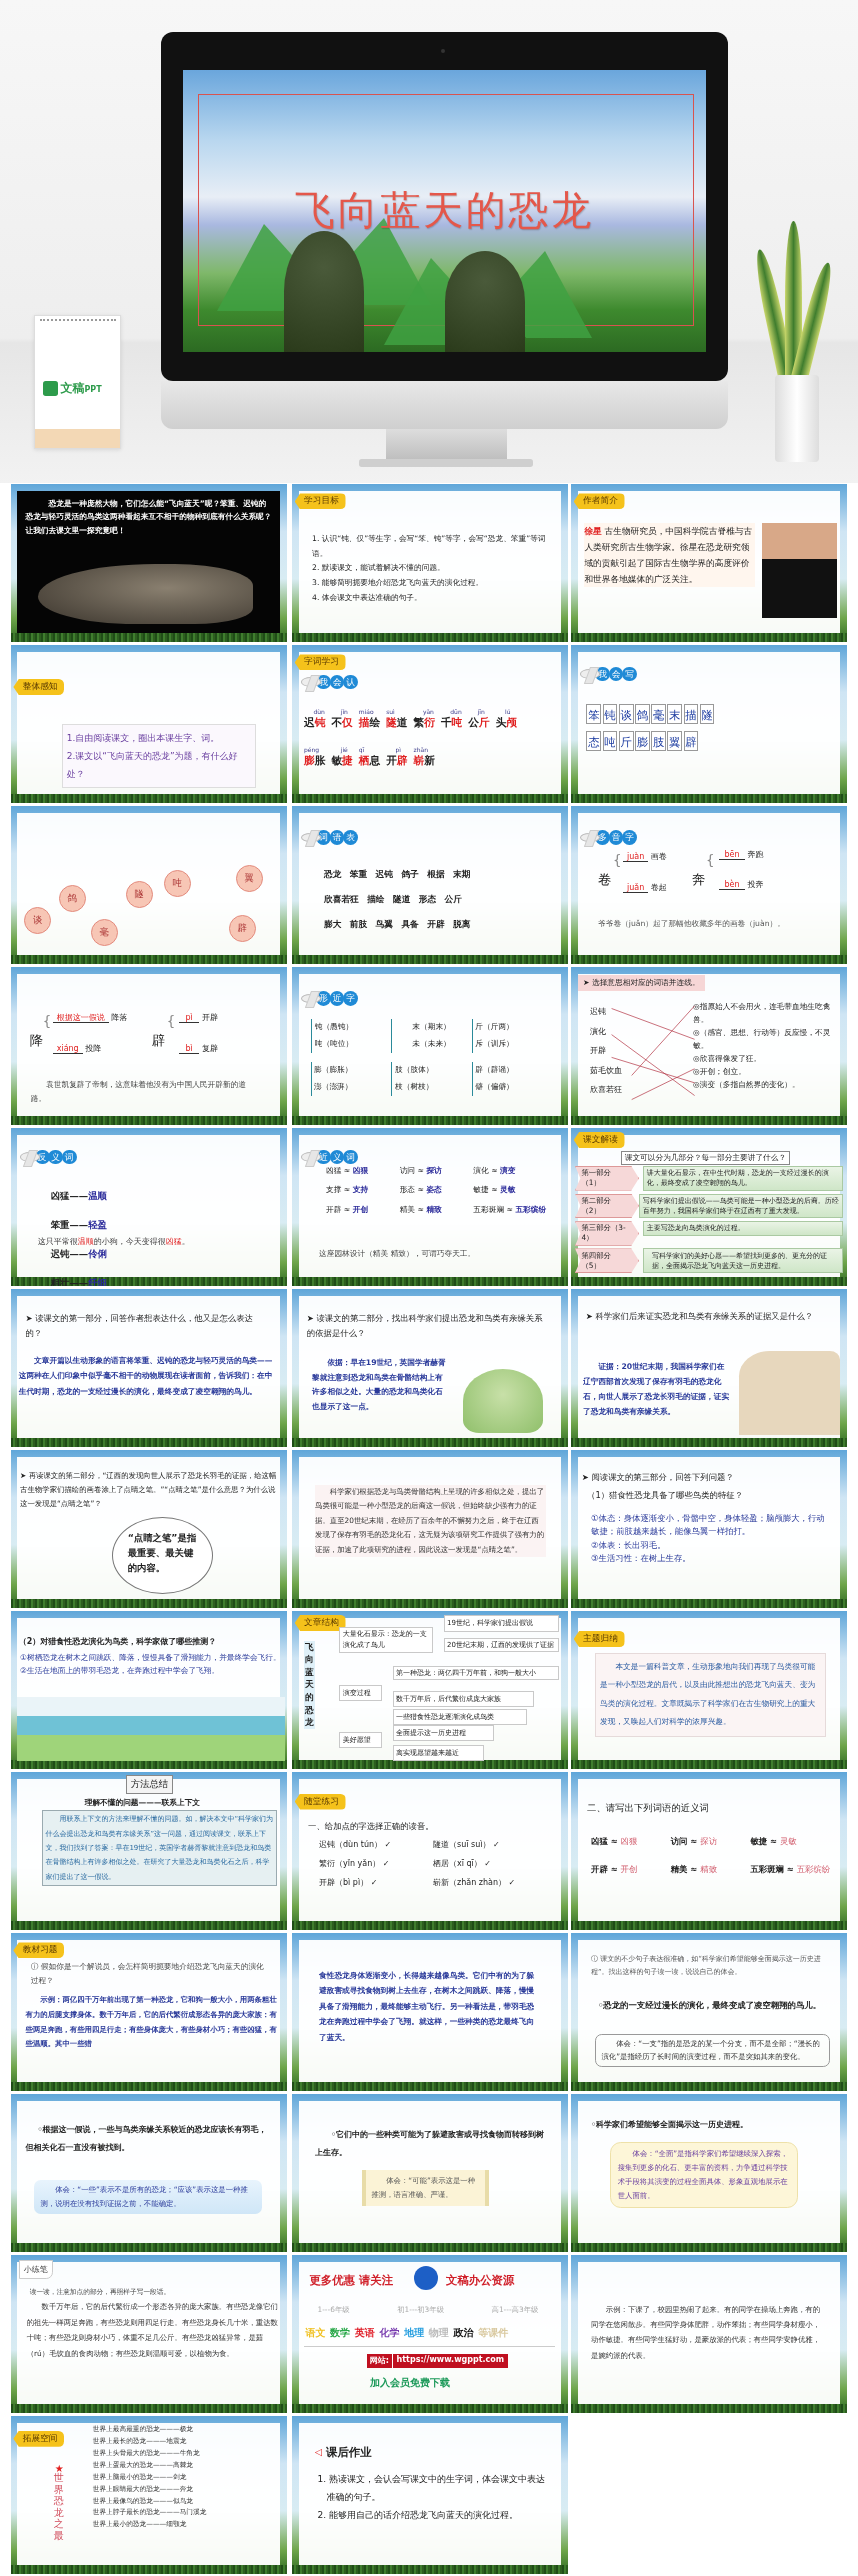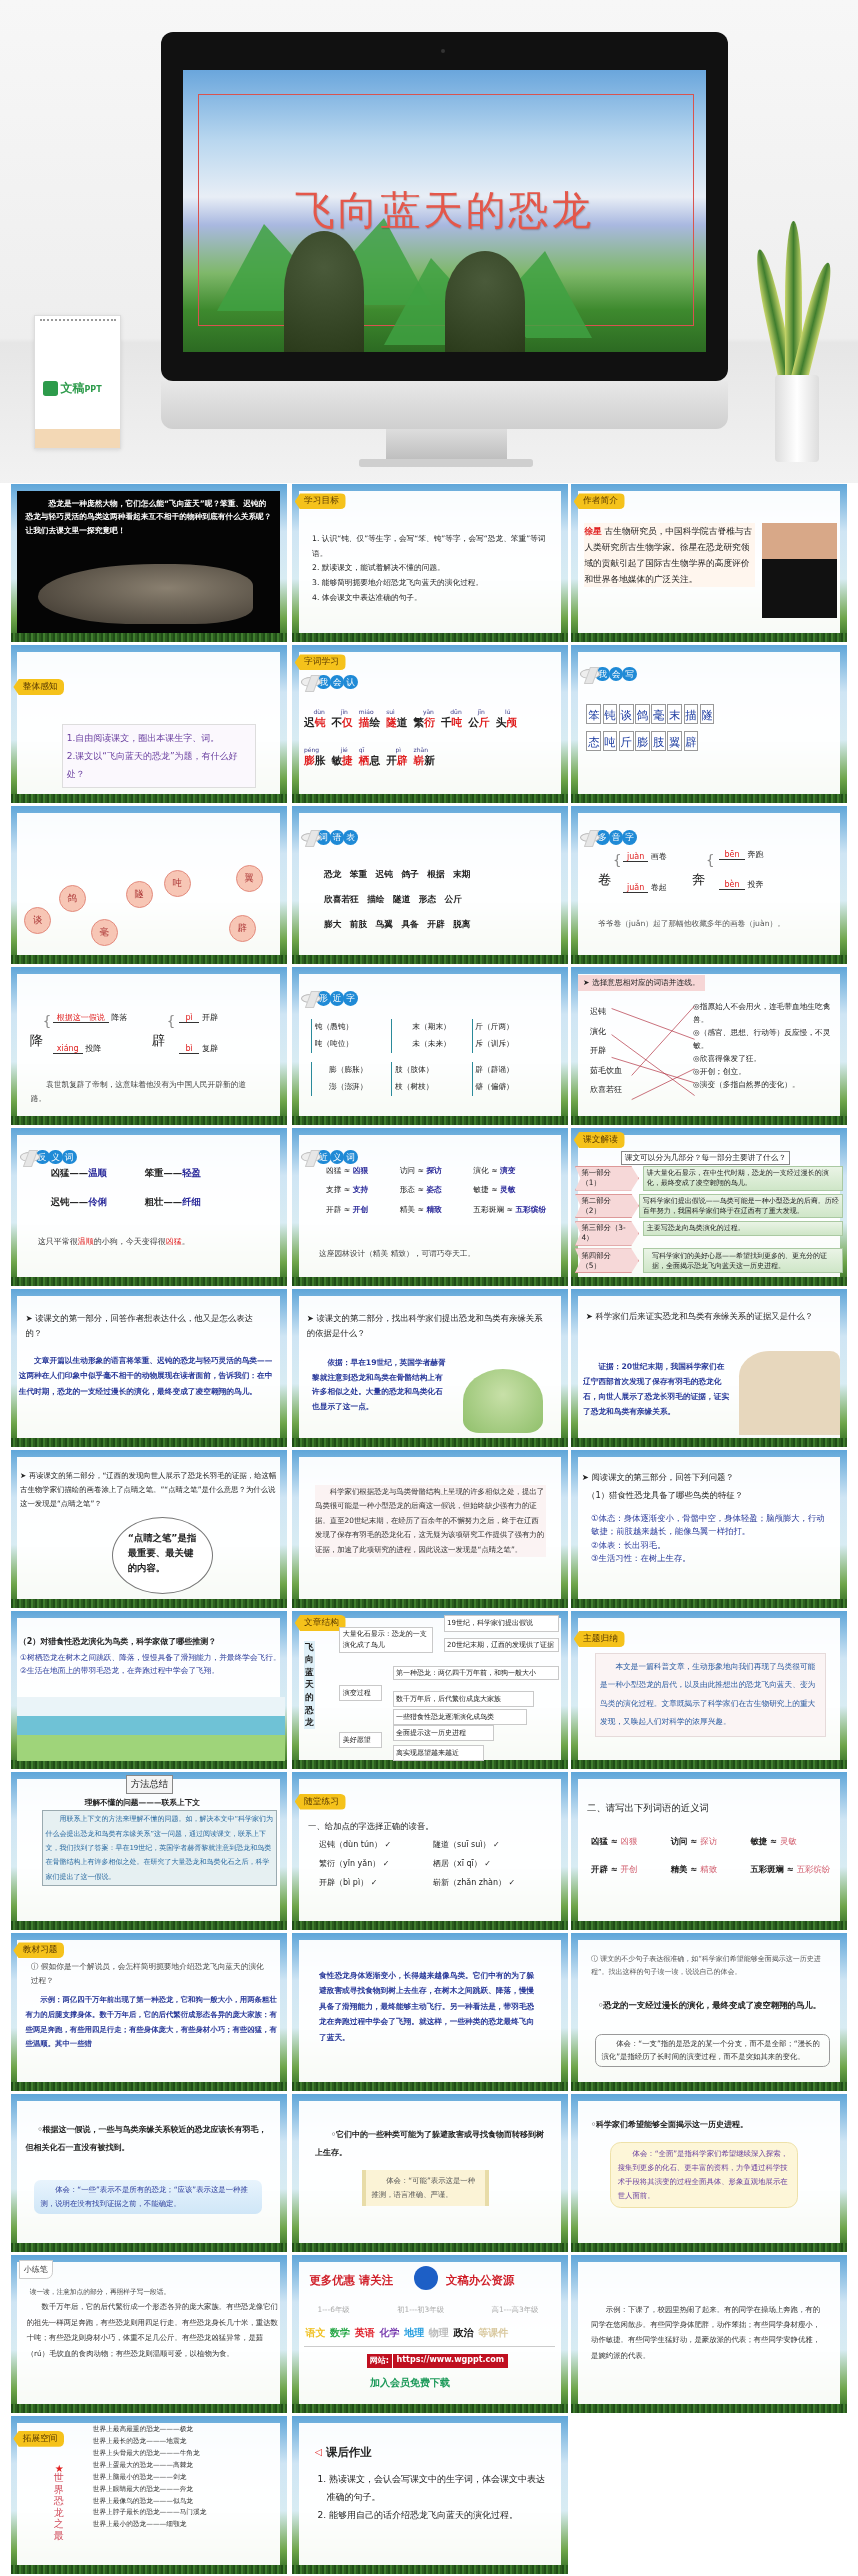--- a/index.html
+++ b/index.html
@@ -215,21 +215,21 @@
         <div>吨（吨位）</div>
       </div>
       <div style="border-left: 0.7px solid rgb(42, 138, 154); padding-left: 20px;">
         <div>末（期末）</div>
         <div>未（未来）</div>
       </div>
       <div style="border-left: 0.7px solid rgb(42, 138, 154); padding-left: 2.7px;">
         <div>斤（斤两）</div>
         <div>斥（训斥）</div>
       </div>
-      <div style="border-left: 0.7px solid rgb(42, 138, 154); padding-left: 17px;">
+      <div style="border-left: 0.7px solid rgb(42, 138, 154); padding-left: 2px;">
         <div>膨（膨胀）</div>
         <div>澎（澎湃）</div>
       </div>
       <div style="border-left: 0.7px solid rgb(42, 138, 154); padding-left: 2.7px;">
         <div>肢（肢体）</div>
         <div>枝（树枝）</div>
       </div>
       <div style="border-left: 0.7px solid rgb(42, 138, 154); padding-left: 2.7px;">
         <div>辟（辟谣）</div>
         <div>僻（偏僻）</div>
@@ -265,21 +265,21 @@
 
 <div class="slide" style="left:10.7px;top:1128px">
   <div class="panel"></div>
     <div class="grass"></div>
   <div class="bubble-tag" style="top:21.5px">
       <div class="plane"></div>
       <span>反</span>
       <span>义</span>
       <span>词</span>
     </div>
-  <div id="s13pairs" style="position:absolute;left:40px;top:39px;width:188px;display:grid;grid-template-columns:1fr 1fr;row-gap:16px;font-size:9.4px;font-weight:bold">
+  <div id="s13pairs" style="position:absolute;left:40px;top:62px;width:188px;display:grid;grid-template-columns:1fr;row-gap:16px;font-size:9.4px;font-weight:bold">
       <div><span>凶猛——</span><span class="blue">温顺</span></div>
       <div><span>笨重——</span><span class="blue">轻盈</span></div>
       <div><span>迟钝——</span><span class="blue">伶俐</span></div>
       <div><span>粗壮——</span><span class="blue">纤细</span></div>
     </div>
   <div class="txt" style="left:27px;top:107px;font-size:8px;color:#444"><span>这只平常很</span><span class="red">温顺</span><span>的小狗，今天变得很</span><span class="red">凶猛</span><span>。</span></div>
 </div>
 <div class="slide" style="left:292px;top:1128px">
   <div class="panel"></div>
     <div class="grass"></div>

